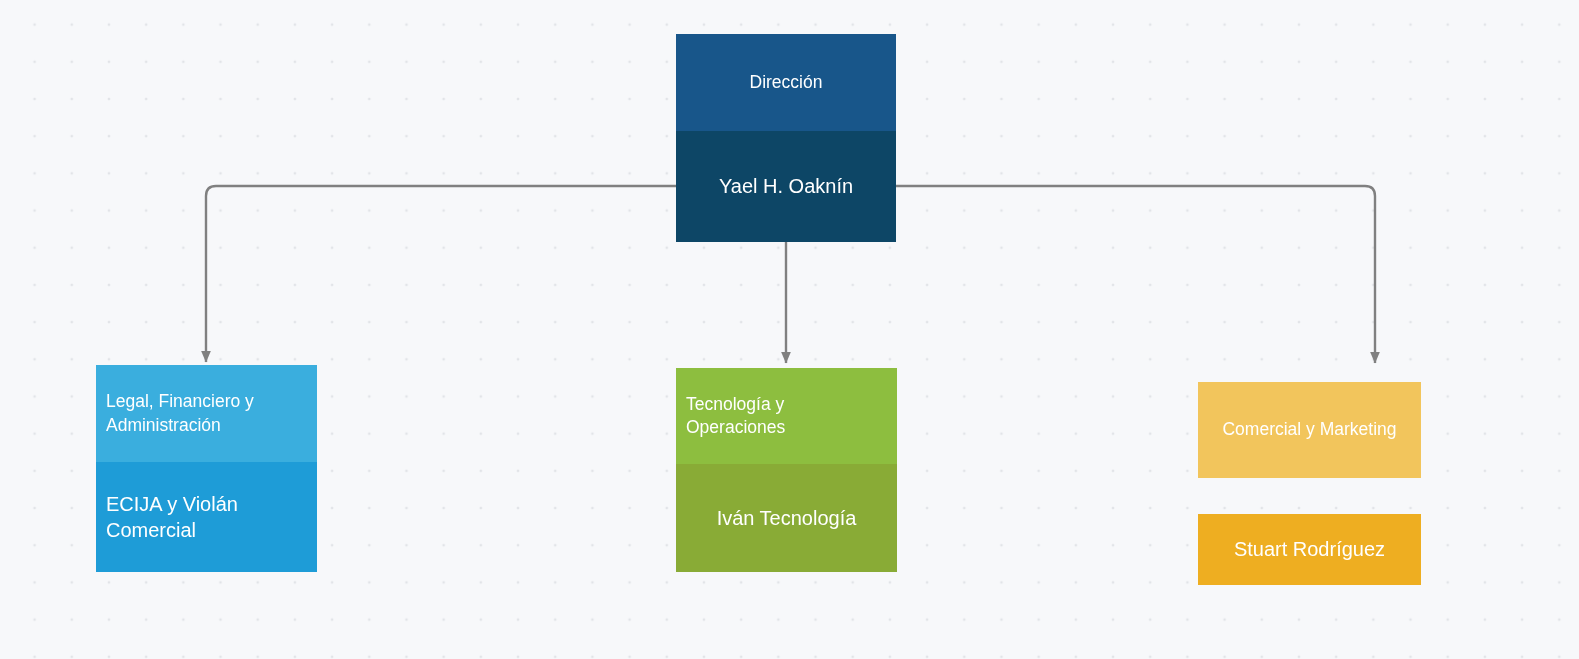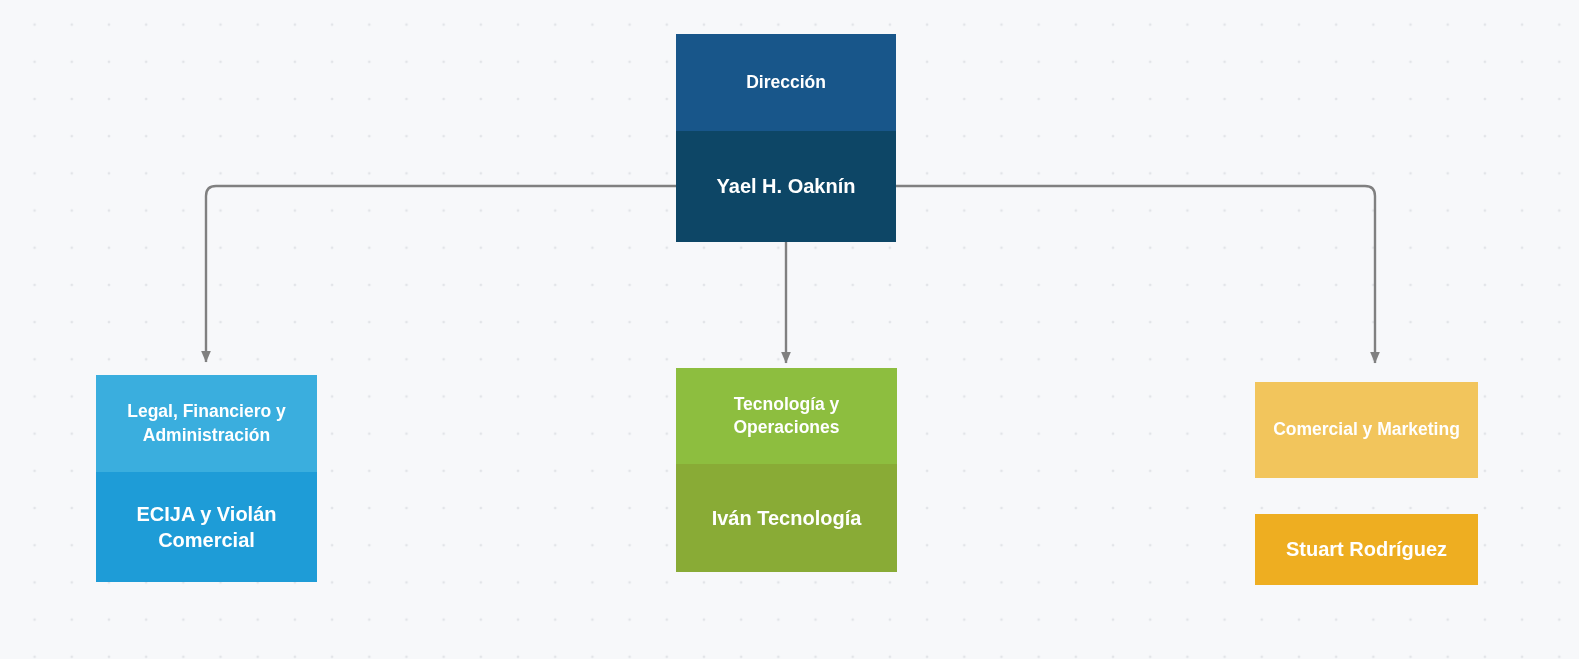--- a/index.html
+++ b/index.html
@@ -34,26 +34,24 @@
     display: flex;
     flex-direction: column;
     overflow: hidden;
     box-sizing: border-box;
   }
   .node-header,
   .node-body {
     display: flex;
     align-items: center;
     justify-content: center;
-    text-align: center;
     color: #ffffff;
     box-sizing: border-box;
     padding: 12px 10px;
     line-height: 1.32;
-    font-weight: bold;
   }
   .node-header {
     font-size: 17.5px;
   }
   .node-body {
     font-size: 20px;
     flex: 1 1 auto;
   }
 
   
@@ -68,21 +66,21 @@
     background: #18568a;
     align-items: center;
   }
   #node-root .node-body {
     background: #0d4666;
   }
 
   
   #node-left {
     left: 96px;
-    top: 375px;
+    top: 365px;
     width: 221px;
     height: 207px;
   }
   #node-left .node-header {
     height: 97px;
     background: #3aaede;
   }
   #node-left .node-body {
     background: #1e9cd7;
   }
@@ -97,21 +95,21 @@
   #node-mid .node-header {
     height: 96px;
     background: #8dbe3f;
   }
   #node-mid .node-body {
     background: #89ab36;
   }
 
   
   #node-right {
-    left: 1255px;
+    left: 1198px;
     top: 382px;
     width: 223px;
     height: 203px;
   }
   #node-right .node-header {
     height: 96px;
     background: #f2c55c;
   }
   #node-right .node-body {
     background: #eeae21;

